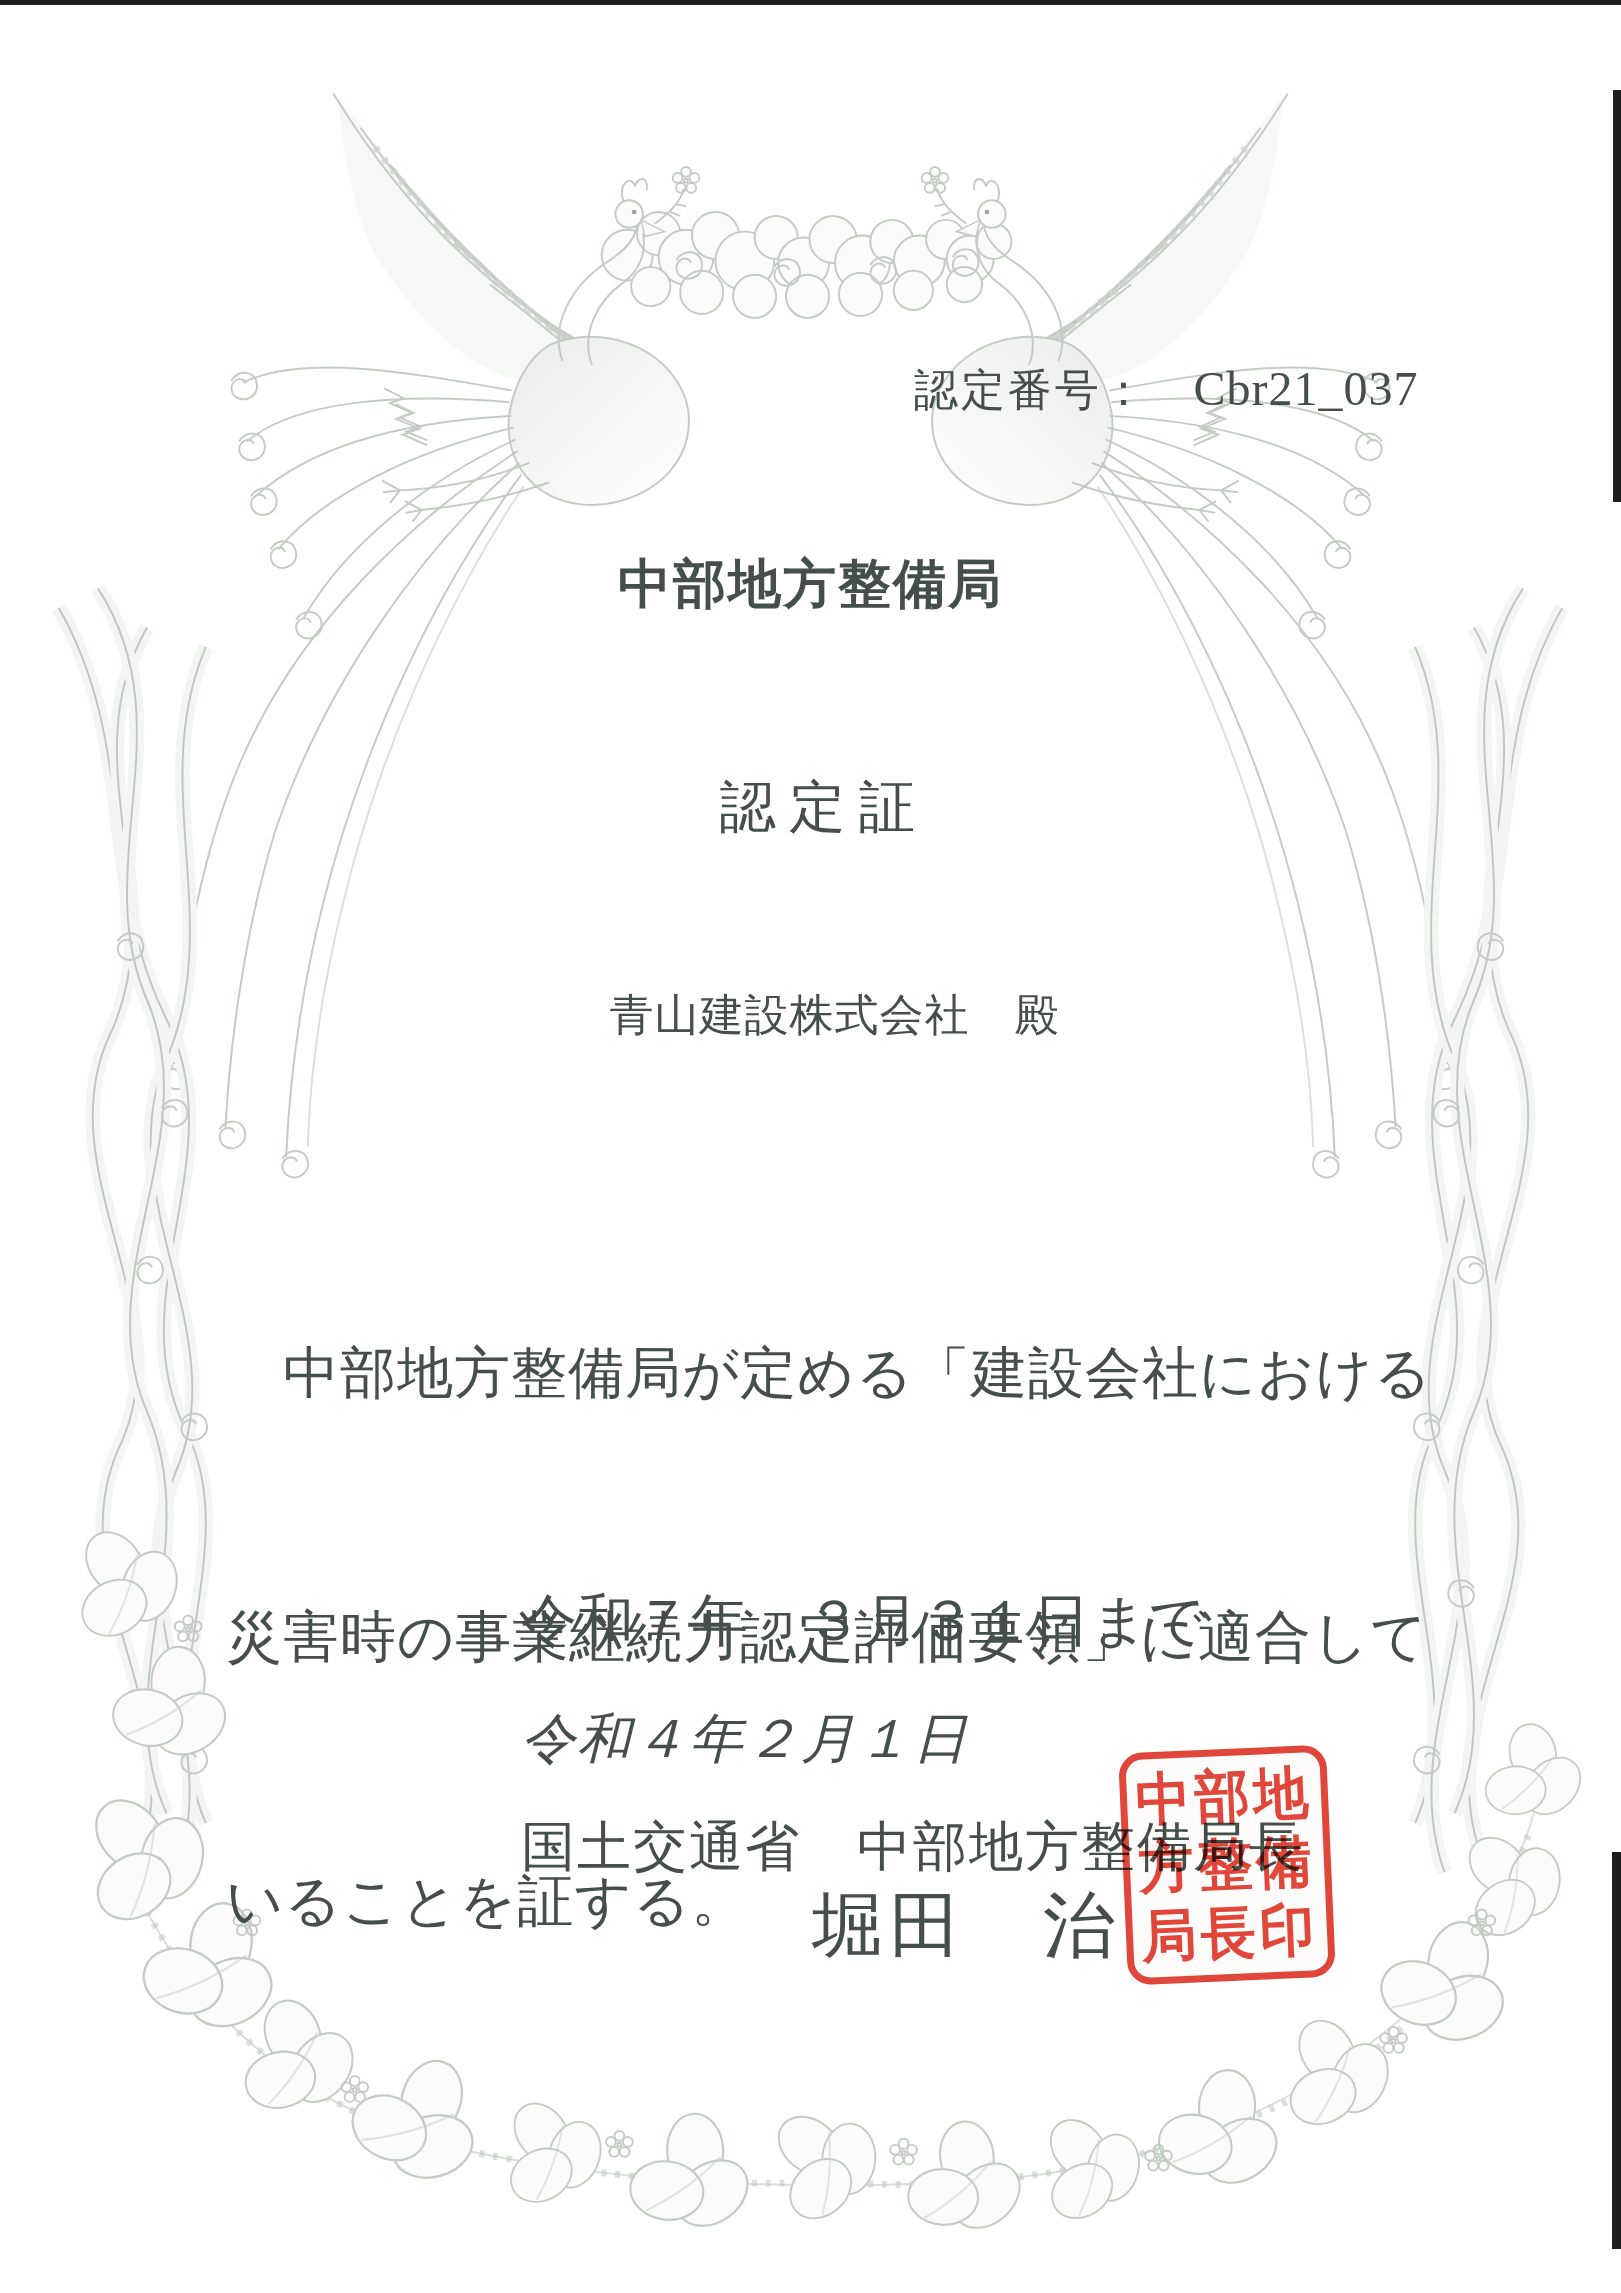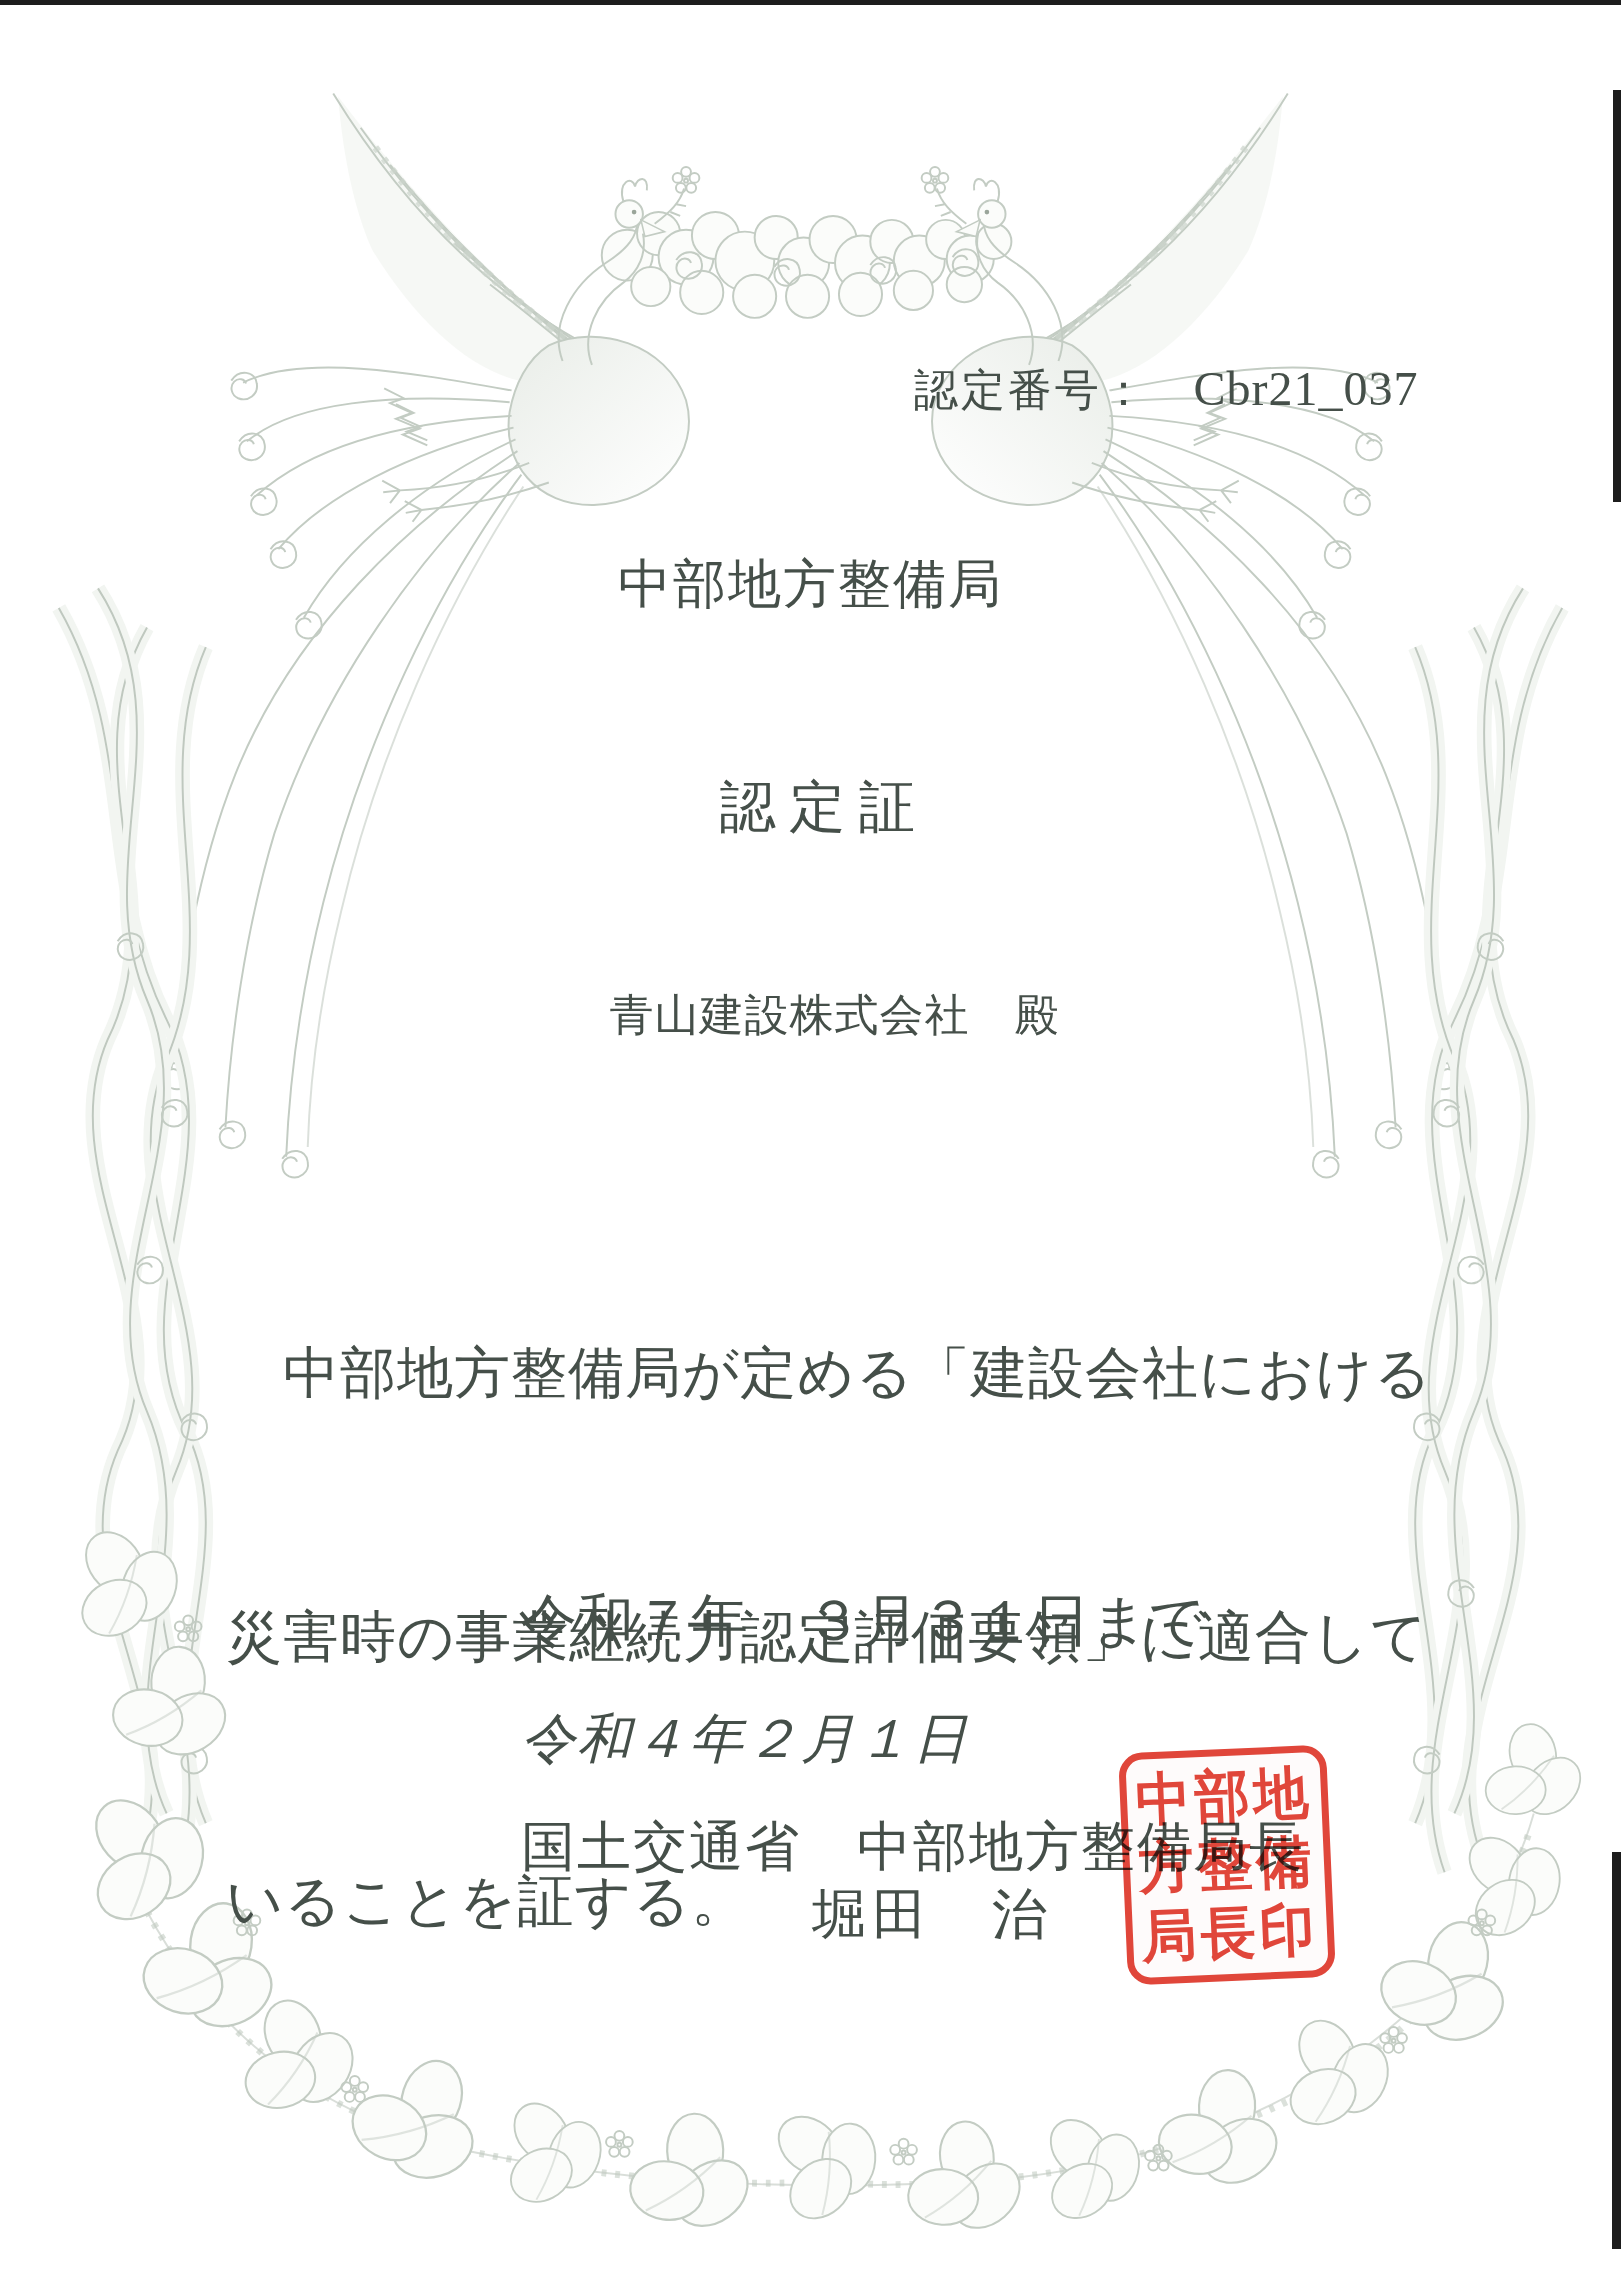--- a/index.html
+++ b/index.html
@@ -14,32 +14,32 @@
   .scan-right-a{position:absolute;left:1613px;top:90px;width:7.8px;height:412px;background:#1d1d1d;}
   .scan-right-b{position:absolute;left:1612px;top:1852px;width:8.8px;height:397px;background:#1d1d1d;}
 
   .abs{position:absolute;white-space:pre;}
   .center{left:0;width:1621px;text-align:center;white-space:pre;}
 
   .cert-no{top:343px;left:898px;}
   .cert-no .lbl{font-size:44px;letter-spacing:2.9px;}
   .cert-no .val{font-size:48px;margin-left:45px;letter-spacing:1px;}
 
-  .org{top:549px;font-size:53px;letter-spacing:2px;}
+  .org{top:549px;font-size:53px;letter-spacing:2px;font-weight:bold;}
   .subject{top:619px;font-size:63px;letter-spacing:2px;}
   .doctype{top:770px;font-size:56px;letter-spacing:13.7px;padding-left:13.7px;}
   .recipient{top:935px;font-size:44px;letter-spacing:1px;text-align:center;}
 
   .body-text{top:1153px;left:226px;font-size:56px;line-height:88px;letter-spacing:1px;}
   .period{top:1431px;left:231px;font-size:57px;line-height:76px;}
   .period .indent{margin-left:289px;}
 
   .issue-date{top:1703px;left:521px;font-size:54px;letter-spacing:2px;font-style:italic;}
   .issuer{top:1811px;left:521px;font-size:54px;letter-spacing:2px;}
-  .signer{top:1878px;left:812px;font-size:55px;letter-spacing:4.9px;}
+  .signer{top:1878px;left:812px;font-size:72px;letter-spacing:4.9px;}
 
   .seal{
     position:absolute;left:1123px;top:1749px;width:194px;height:206px;
     border:7.8px solid #e0463a;border-radius:23.5px;
     transform:rotate(-2.5deg);
     display:flex;flex-direction:column;justify-content:space-around;
     padding:5.9px 0;background:rgba(224,70,58,0.02);
     mix-blend-mode:multiply;
   }
   .seal .row{

